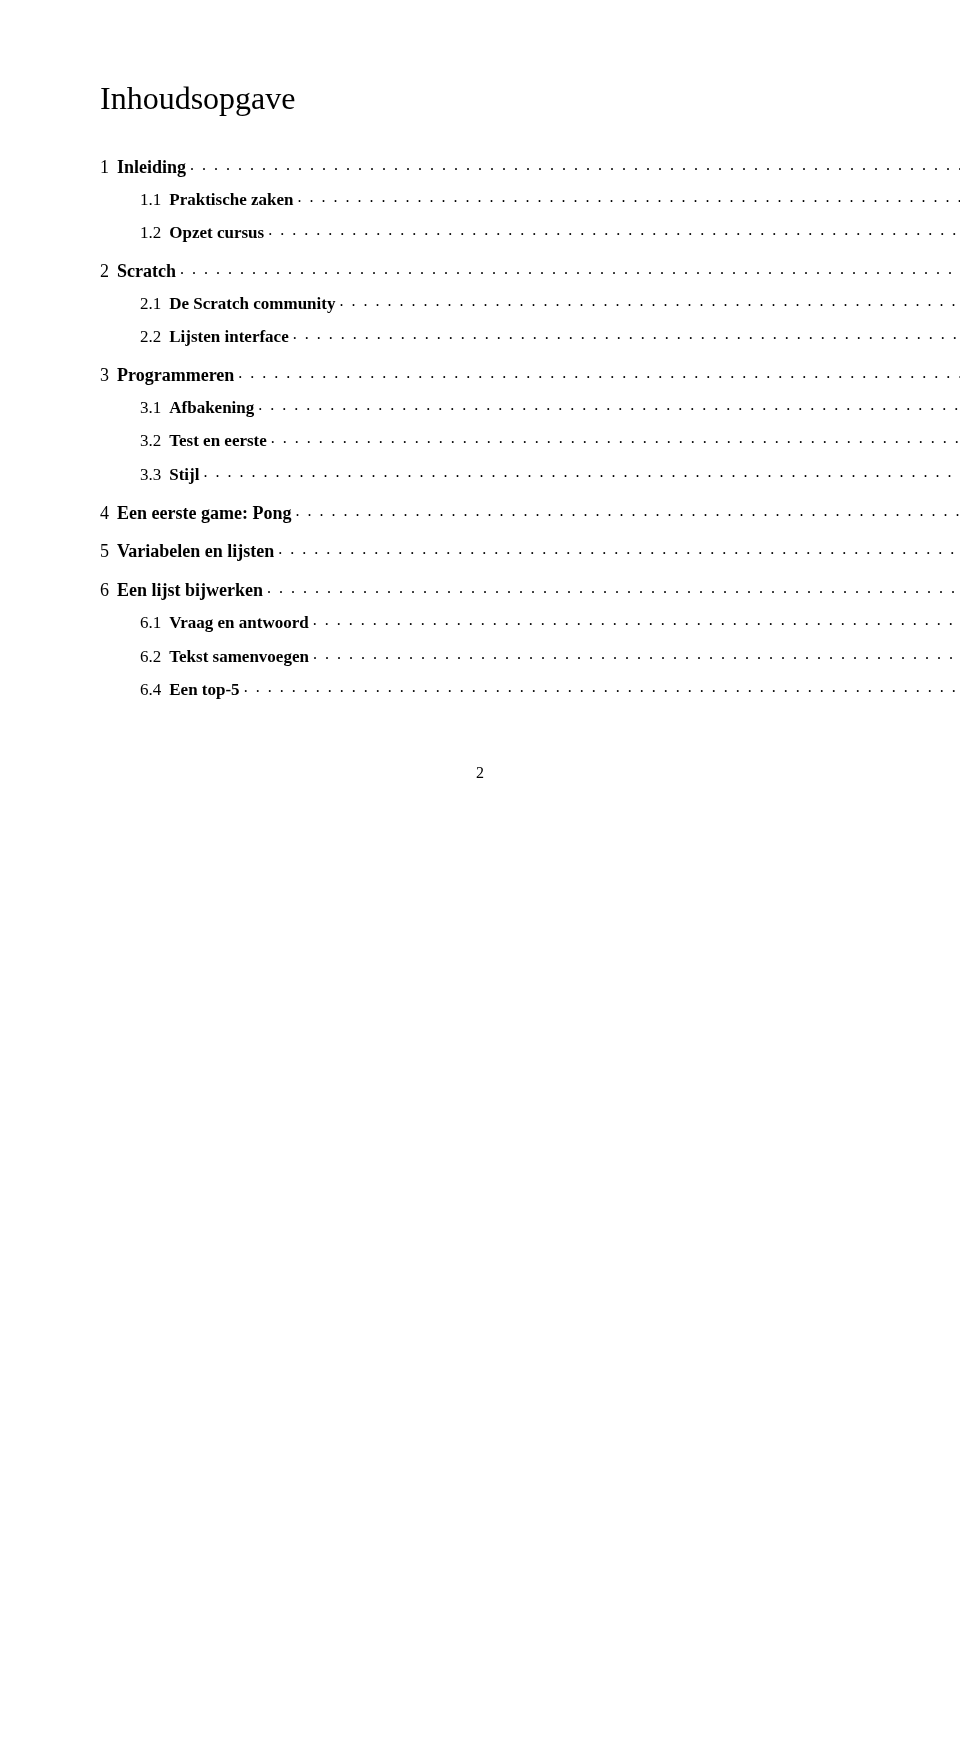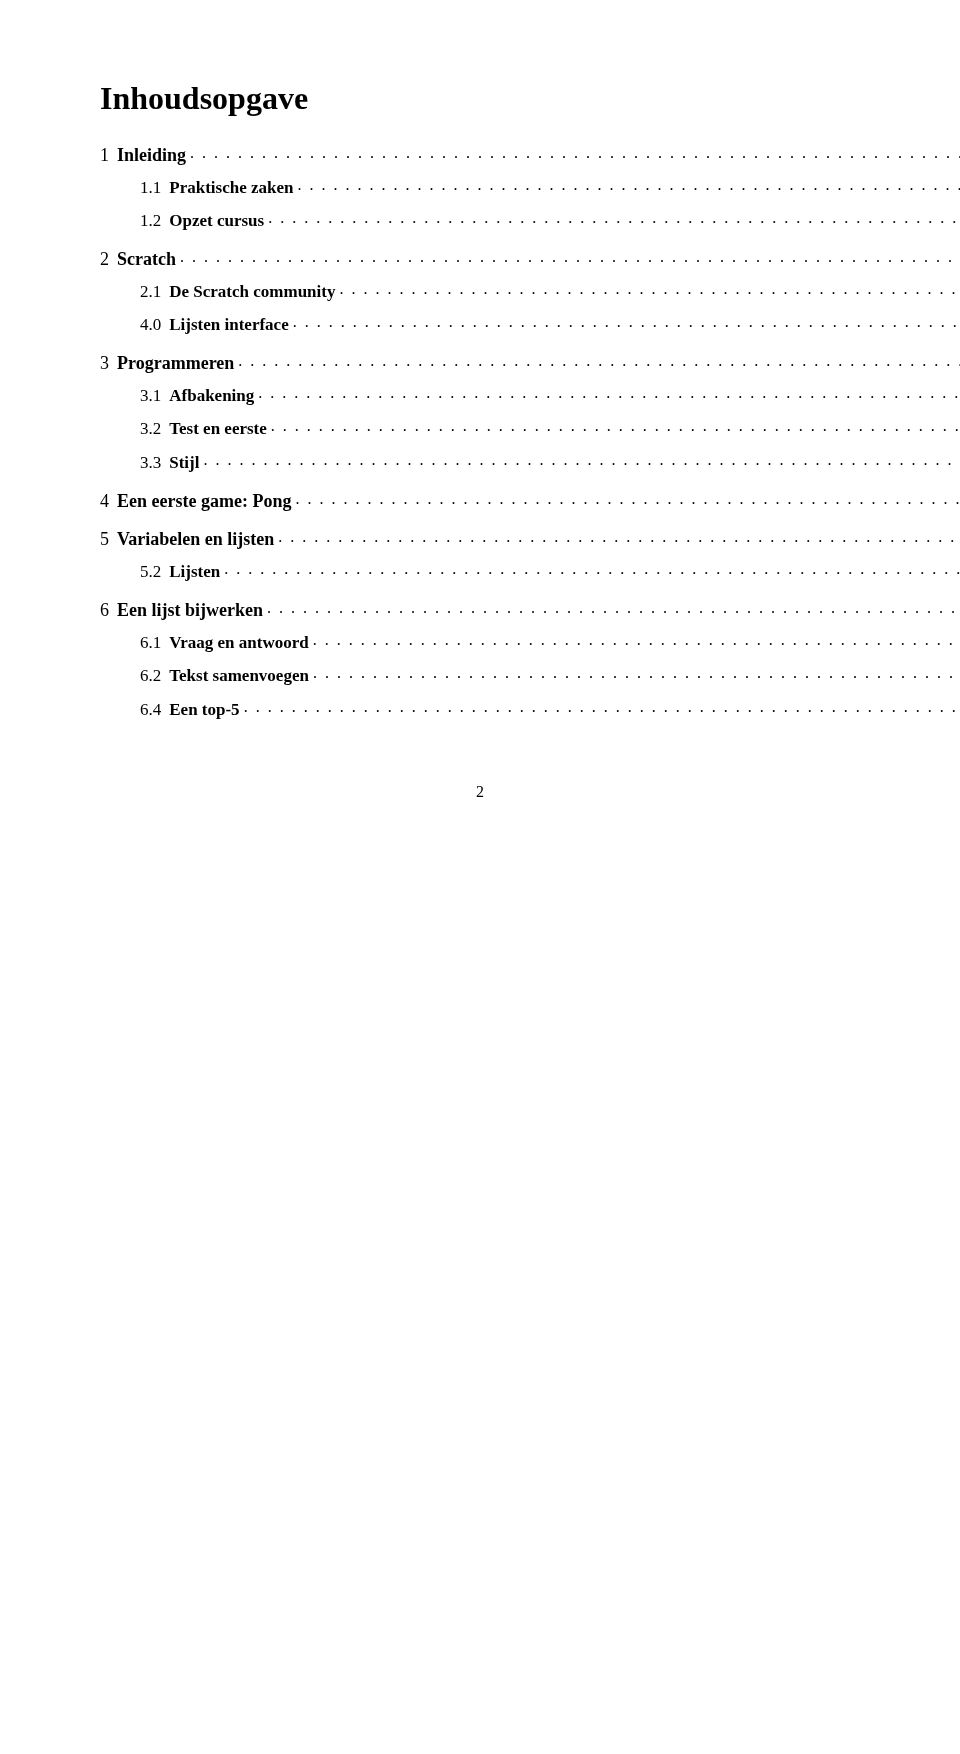--- a/index.html
+++ b/index.html
@@ -12,22 +12,22 @@
       background: #ffffff;
       font-family: "Computer Modern", "Latin Modern", Georgia, "Times New Roman", serif;
       color: #000000;
       width: 960px;
       min-height: 1754px;
       padding: 80px 100px 80px 100px;
     }
 
     .page-title {
       font-size: 32px;
-      font-weight: bold;
-      margin-bottom: 24px;
+      font-weight: normal;
+      margin-bottom: 36px;
       font-family: "Computer Modern", Georgia, serif;
     }
 
     .toc-container {
       width: 100%;
     }
 
     .toc-entry {
       display: flex;
       align-items: baseline;
@@ -140,21 +140,21 @@
     <span class="toc-label">
       <span class="toc-number">2.1</span>
       <span class="toc-text">De Scratch community</span>
       <span class="toc-dots"></span>
     </span>
 
   </div>
 
   <div class="toc-entry subsection">
     <span class="toc-label">
-      <span class="toc-number">4.0</span>
+      <span class="toc-number">2.2</span>
       <span class="toc-text">Lijsten interface</span>
       <span class="toc-dots"></span>
     </span>
 
   </div>
 
   <div class="toc-entry chapter section-gap">
     <span class="toc-label">
       <span class="toc-number">3</span>
       <span class="toc-text">Programmeren</span>
@@ -202,28 +202,20 @@
   <div class="toc-entry chapter section-gap">
     <span class="toc-label">
       <span class="toc-number">5</span>
       <span class="toc-text">Variabelen en lijsten</span>
       <span class="toc-dots"></span>
     </span>
 
   </div>
 
 
-  <div class="toc-entry subsection">
-    <span class="toc-label">
-      <span class="toc-number">5.2</span>
-      <span class="toc-text">Lijsten</span>
-      <span class="toc-dots"></span>
-    </span>
-
-  </div>
 
   <div class="toc-entry chapter section-gap">
     <span class="toc-label">
       <span class="toc-number">6</span>
       <span class="toc-text">Een lijst bijwerken</span>
       <span class="toc-dots"></span>
     </span>
 
   </div>
 

